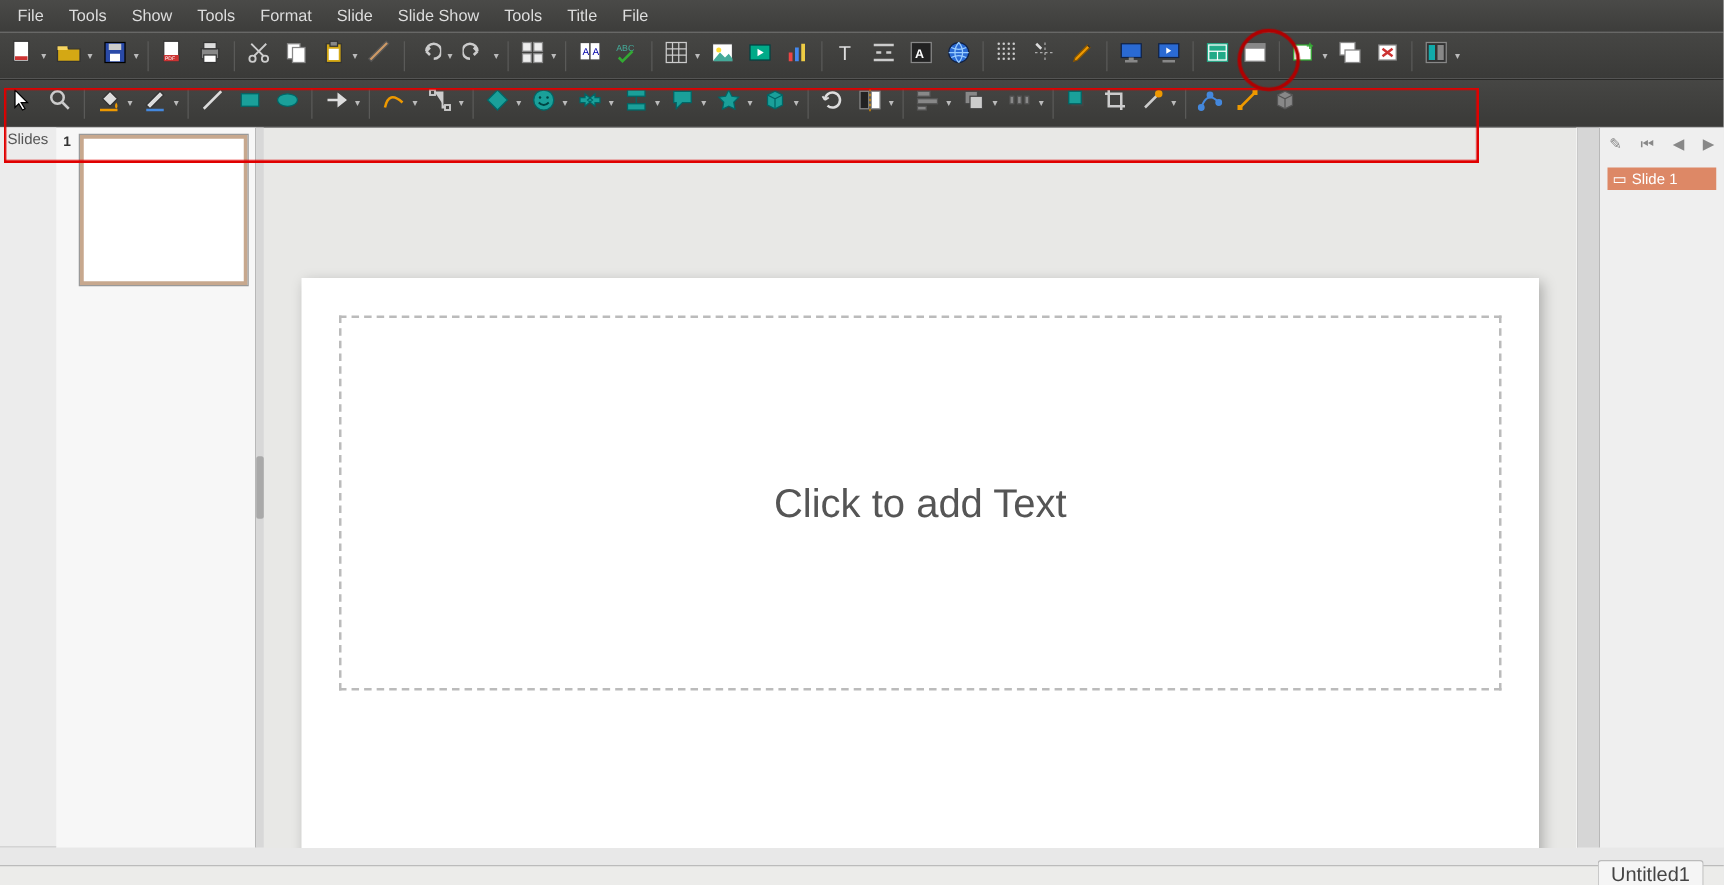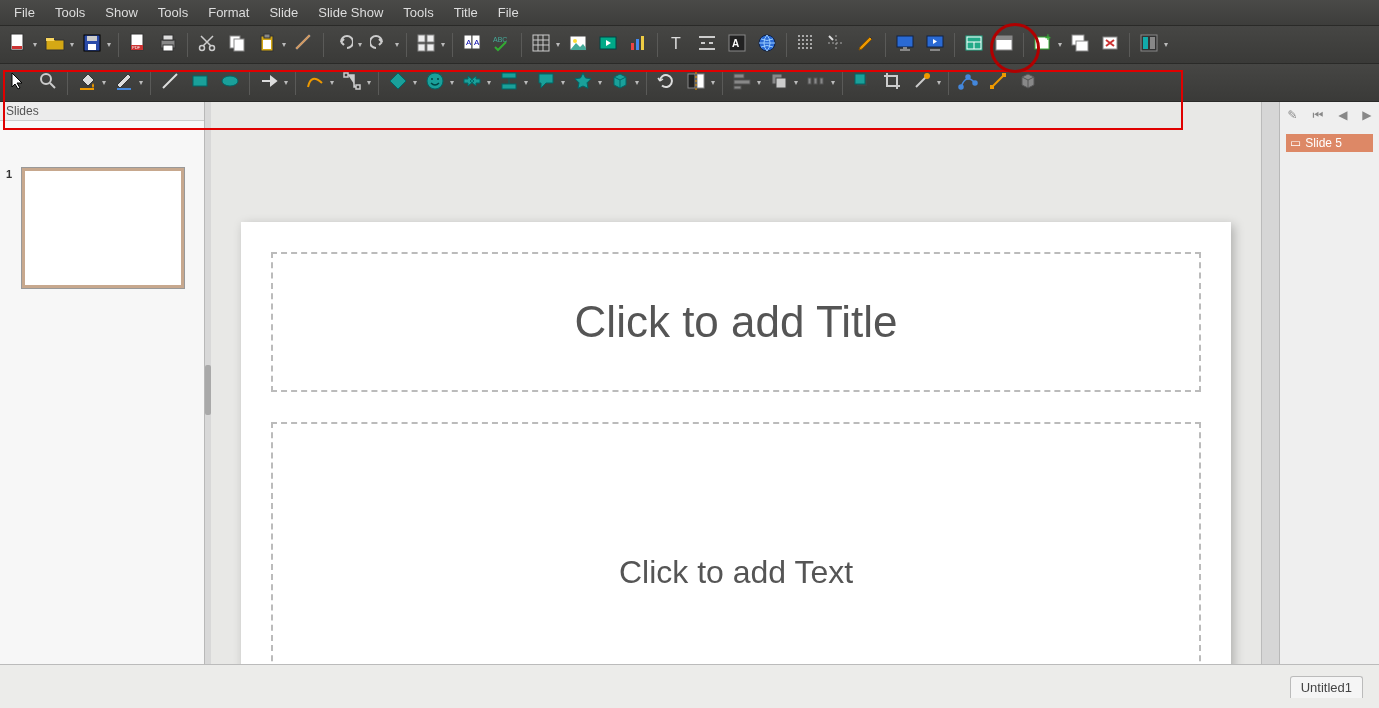--- a/index.html
+++ b/index.html
@@ -11,39 +11,39 @@
 .toolbar { height: 38px; background: linear-gradient(#464644,#3a3a38); display: flex; align-items: center; padding: 2px 4px; gap: 2px; border-bottom: 1px solid #2a2a28; }
 .tb-btn { width: 28px; height: 28px; display: flex; align-items: center; justify-content: center; border: 1px solid transparent; border-radius: 2px; cursor: pointer; position: relative; }
 .tb-btn svg { width: 20px; height: 20px; }
 .tb-sep { width: 1px; height: 24px; background: #5a5a58; margin: 0 3px; }
 .tb-dd { width: 8px; display:flex; align-items:center; justify-content:center; color:#bbb; font-size:8px; margin-left:-3px; cursor:pointer;}
 
 .ring { position:absolute; width:50px; height:50px; border:3px solid #b00000; border-radius:50%; pointer-events:none; z-index:100; }
 .redbox { position:absolute; border:2px solid #e00000; pointer-events:none; z-index:99; }
 
 .main-area { position:absolute; top:102px; left:0; right:0; bottom:30px; display:flex; }
-.slides-panel { width:205px; background:#f7f7f7; border-right:1px solid #b8b8b8; display:flex; flex-direction:column;gap:41px; }
+.slides-panel { width:205px; background:#f7f7f7; border-right:1px solid #b8b8b8; display:flex; flex-direction:row; }
 .slides-header { background:#ececec; color:#555; font-size:12px; padding:2px 6px; border-bottom:1px solid #ccc; }
 .slides-list { flex:1; overflow:auto; padding:6px; }
 .slide-thumb-row { display:flex; align-items:flex-start; gap:2px;}
 .slide-num { width:14px; font-size:11px; color:#333; font-weight:bold;}
 .slide-thumb { width:162px; height:120px; background:#fff; border:3px solid #c7a88e; outline:1px solid #999; cursor:pointer;}
 .splitter { width:6px; background:#d8d8d8; cursor:col-resize; position:relative;}
 .splitter .grip { position:absolute; top:50%; left:0; width:6px; height:50px; background:#a9a9a9; border-radius:2px; transform:translateY(-50%);}
 .content-area { flex:1; background:#e8e8e6; overflow:auto; display:flex; justify-content:center; padding:20px;}
 .slide-canvas { width:990px; min-height:740px; background:#fff; box-shadow:3px 3px 10px rgba(0,0,0,.25); padding:30px; margin-top:100px;}
 .placeholder { border:2px dashed #bbb; display:flex; align-items:center; justify-content:center; color:#555;}
 .ph-title { height:140px; margin-bottom:30px; font-size:44px;}
 .ph-text  { height:300px; font-size:32px;}
 .right-rail { width:100px; background:#efefef; border-left:1px solid #b8b8b8; display:flex; flex-direction:column;}
 .prop-nav { height:26px; display:flex; align-items:center; justify-content:space-around; font-size:12px; color:#888;}
 .slide-list2 { padding:6px;}
 .slide-item2 { display:flex; align-items:center; gap:4px; font-size:12px; padding:2px 4px; cursor:pointer;}
 .slide-item2.sel { background:#dd8866; color:#fff;}
-.statusbar { position:absolute; bottom:0; left:0; right:0; height:44px; background:#ececea; border-top:1px solid #bbb; display:flex; align-items:center; padding:0 8px; font-size:13px; color:#444;text-align:right; }
+.statusbar { position:absolute; bottom:0; left:0; right:0; height:16px; background:#ececea; border-top:1px solid #bbb; display:flex; align-items:center; padding:0 8px; font-size:16px; color:#444;text-align:right; }
 .statusbar .tab { background:#f5f5f5; border:1px solid #bbb; border-bottom:none; padding:3px 10px; border-radius:3px 3px 0 0; margin-left:auto; margin-right:8px;}
 .scrollbar-v{width:18px;background:#d6d6d6;border-left:1px solid #bbb;}
 </style>
 </head>
 <body>
 
 <div class="menubar" id="menubar">
     <div class="menu-item">File</div>
     <div class="menu-item">Tools</div>
     <div class="menu-item">Show</div>
@@ -515,38 +515,37 @@
         <div class="slide-thumb"></div>
       </div>
     </div>
   </div>
   <div class="splitter">
       <div class="grip"></div>
     </div>
 
   <div class="content-area">
     <div class="slide-canvas">
-      <div class="placeholder ph-title">Click to add Title</div>
       <div class="placeholder ph-text">Click to add Text</div>
     </div>
   </div>
 
   <div class="scrollbar-v"></div>
 
   <div class="right-rail">
     <div class="prop-nav">
       <span>✎</span>
       <span>⏮</span>
       <span>◀</span>
       <span>▶</span>
     </div>
     <div class="slide-list2">
       <div class="slide-item2 sel">
         <span>▭</span>
-        <span>Slide 5</span>
+        <span>Slide 1</span>
       </div>
     </div>
   </div>
 </div>
 
 <div class="statusbar">
   <div class="tab">Untitled1</div>
 </div>
 
 </body></html>

